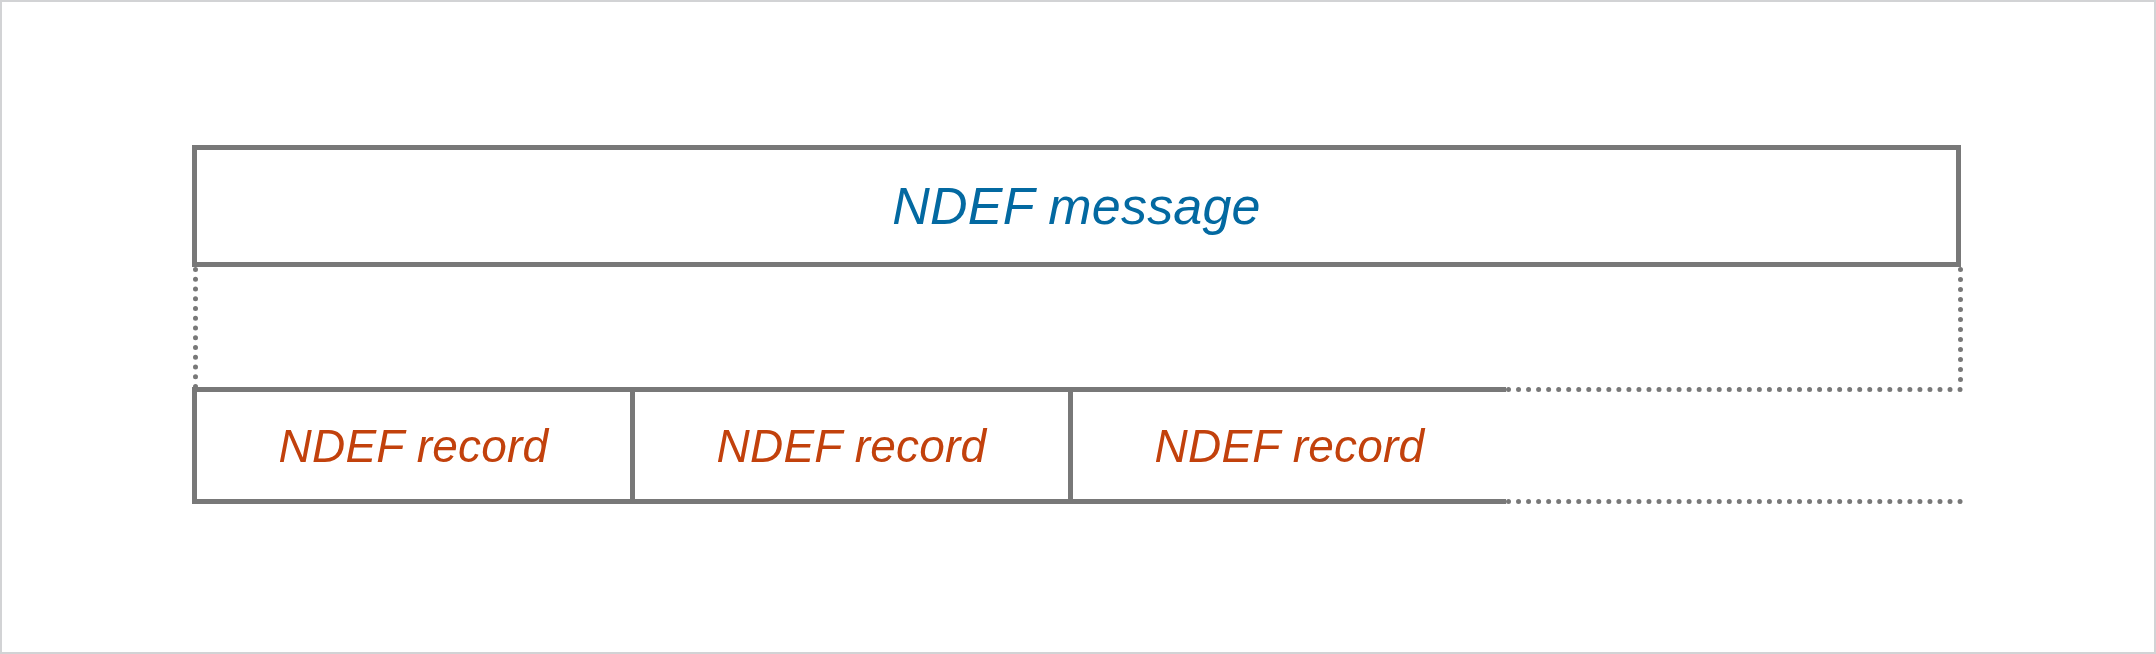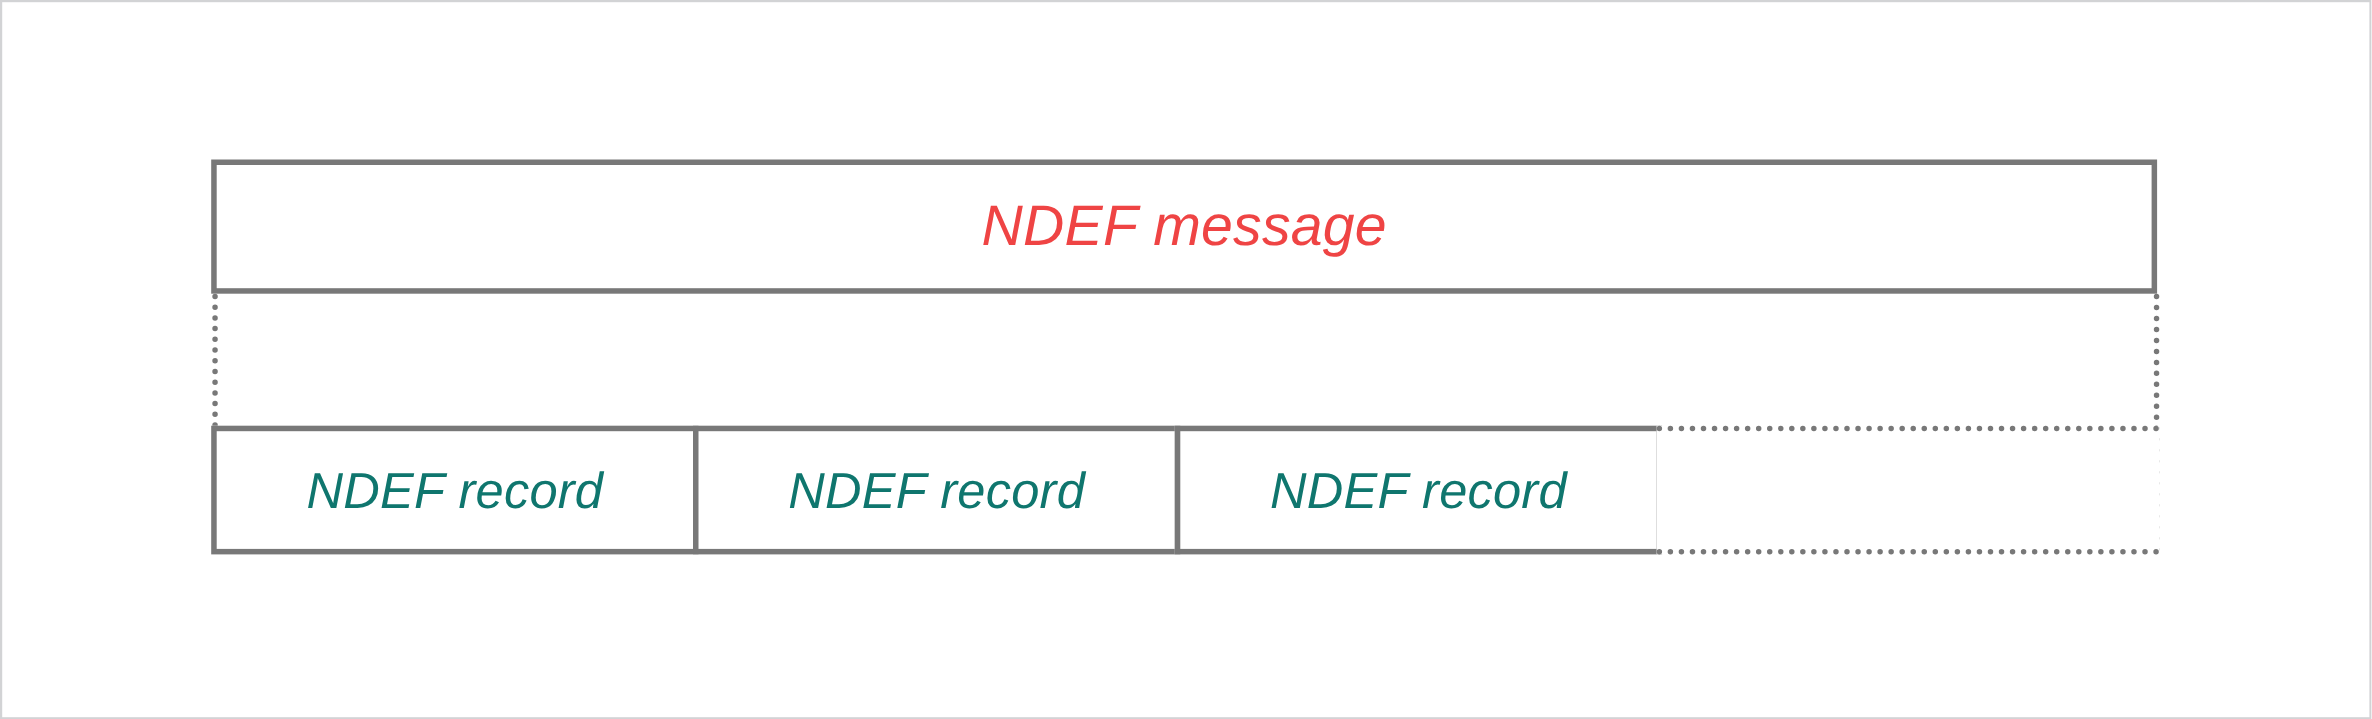--- a/index.html
+++ b/index.html
@@ -45,21 +45,21 @@
     align-items: center;
     justify-content: center;
   }
 
   .message-label {
     font-family: "Liberation Sans", sans-serif;
     font-style: italic;
     font-weight: 400;
     font-size: 52px;
     line-height: 1;
-    color: #ef4444;
+    color: #0369a1;
     letter-spacing: 0.2px;
     white-space: nowrap;
     text-align: center;
   }
 
   
   .dotted-v-left {
     position: absolute;
     left: 191px;
     top: 265px;
@@ -100,21 +100,21 @@
     justify-content: center;
     margin-right: -5px;
   }
 
   .record-label {
     font-family: "Liberation Sans", sans-serif;
     font-style: italic;
     font-weight: 400;
     font-size: 46px;
     line-height: 1;
-    color: #0f766e;
+    color: #c2410c;
     letter-spacing: 0.2px;
     white-space: nowrap;
     text-align: center;
   }
 
   
   .record-continuation {
     position: relative;
     box-sizing: border-box;
     flex: 1 1 auto;

